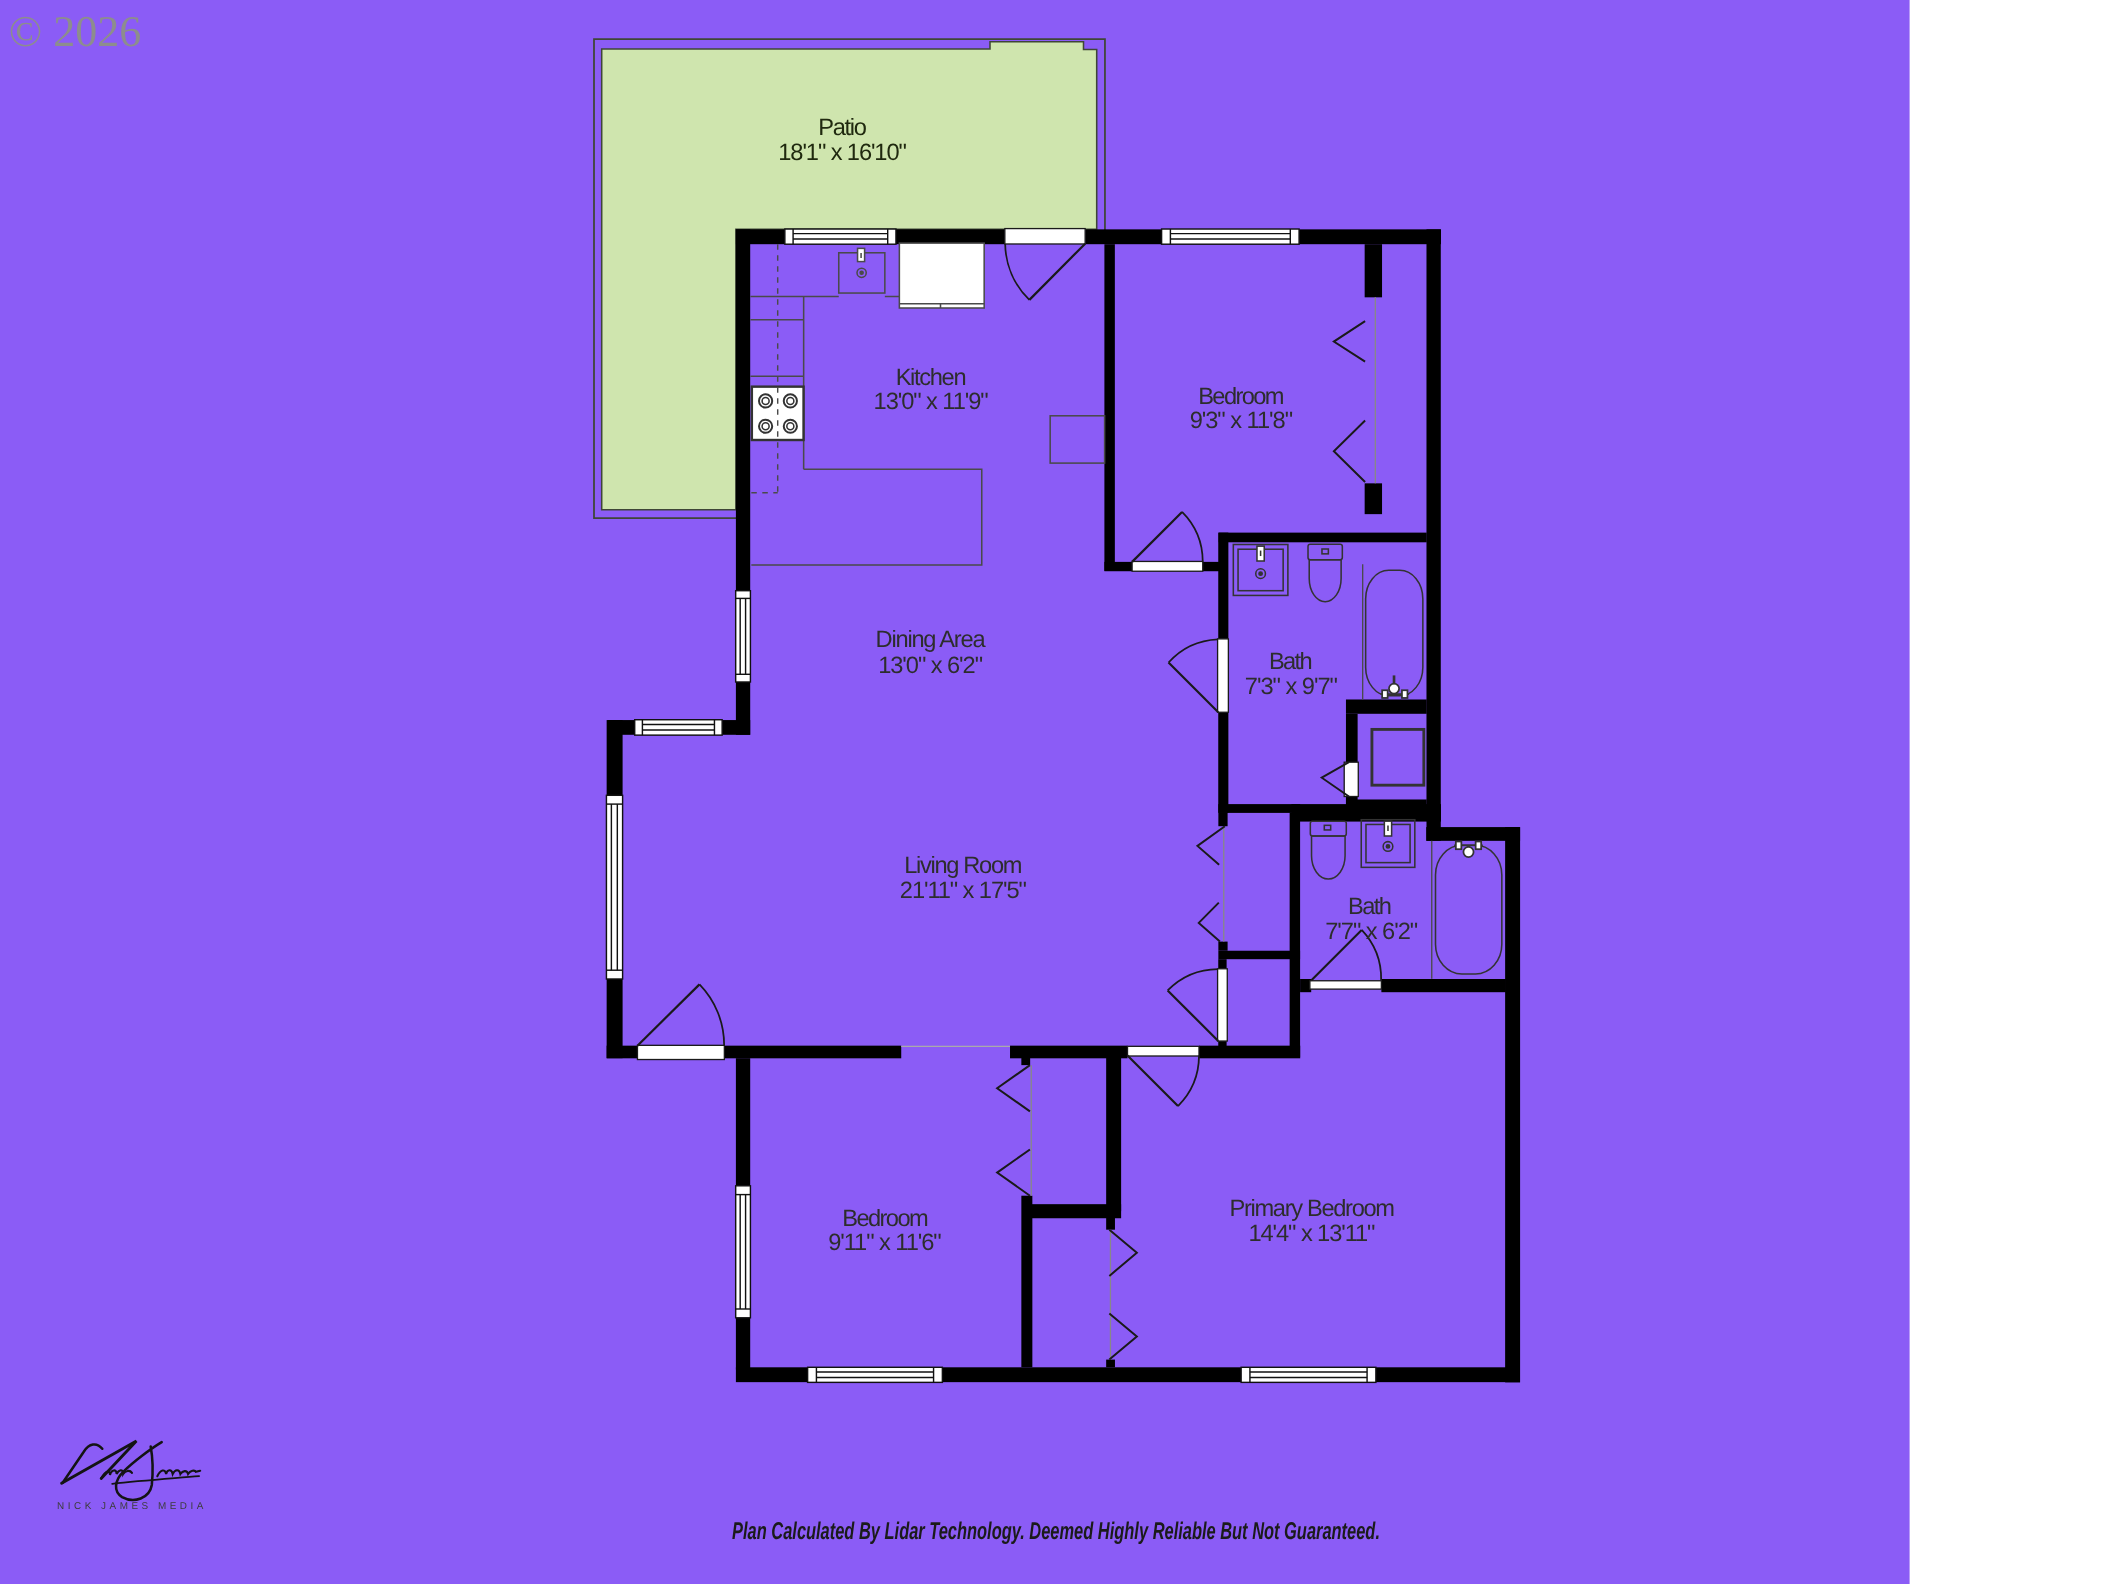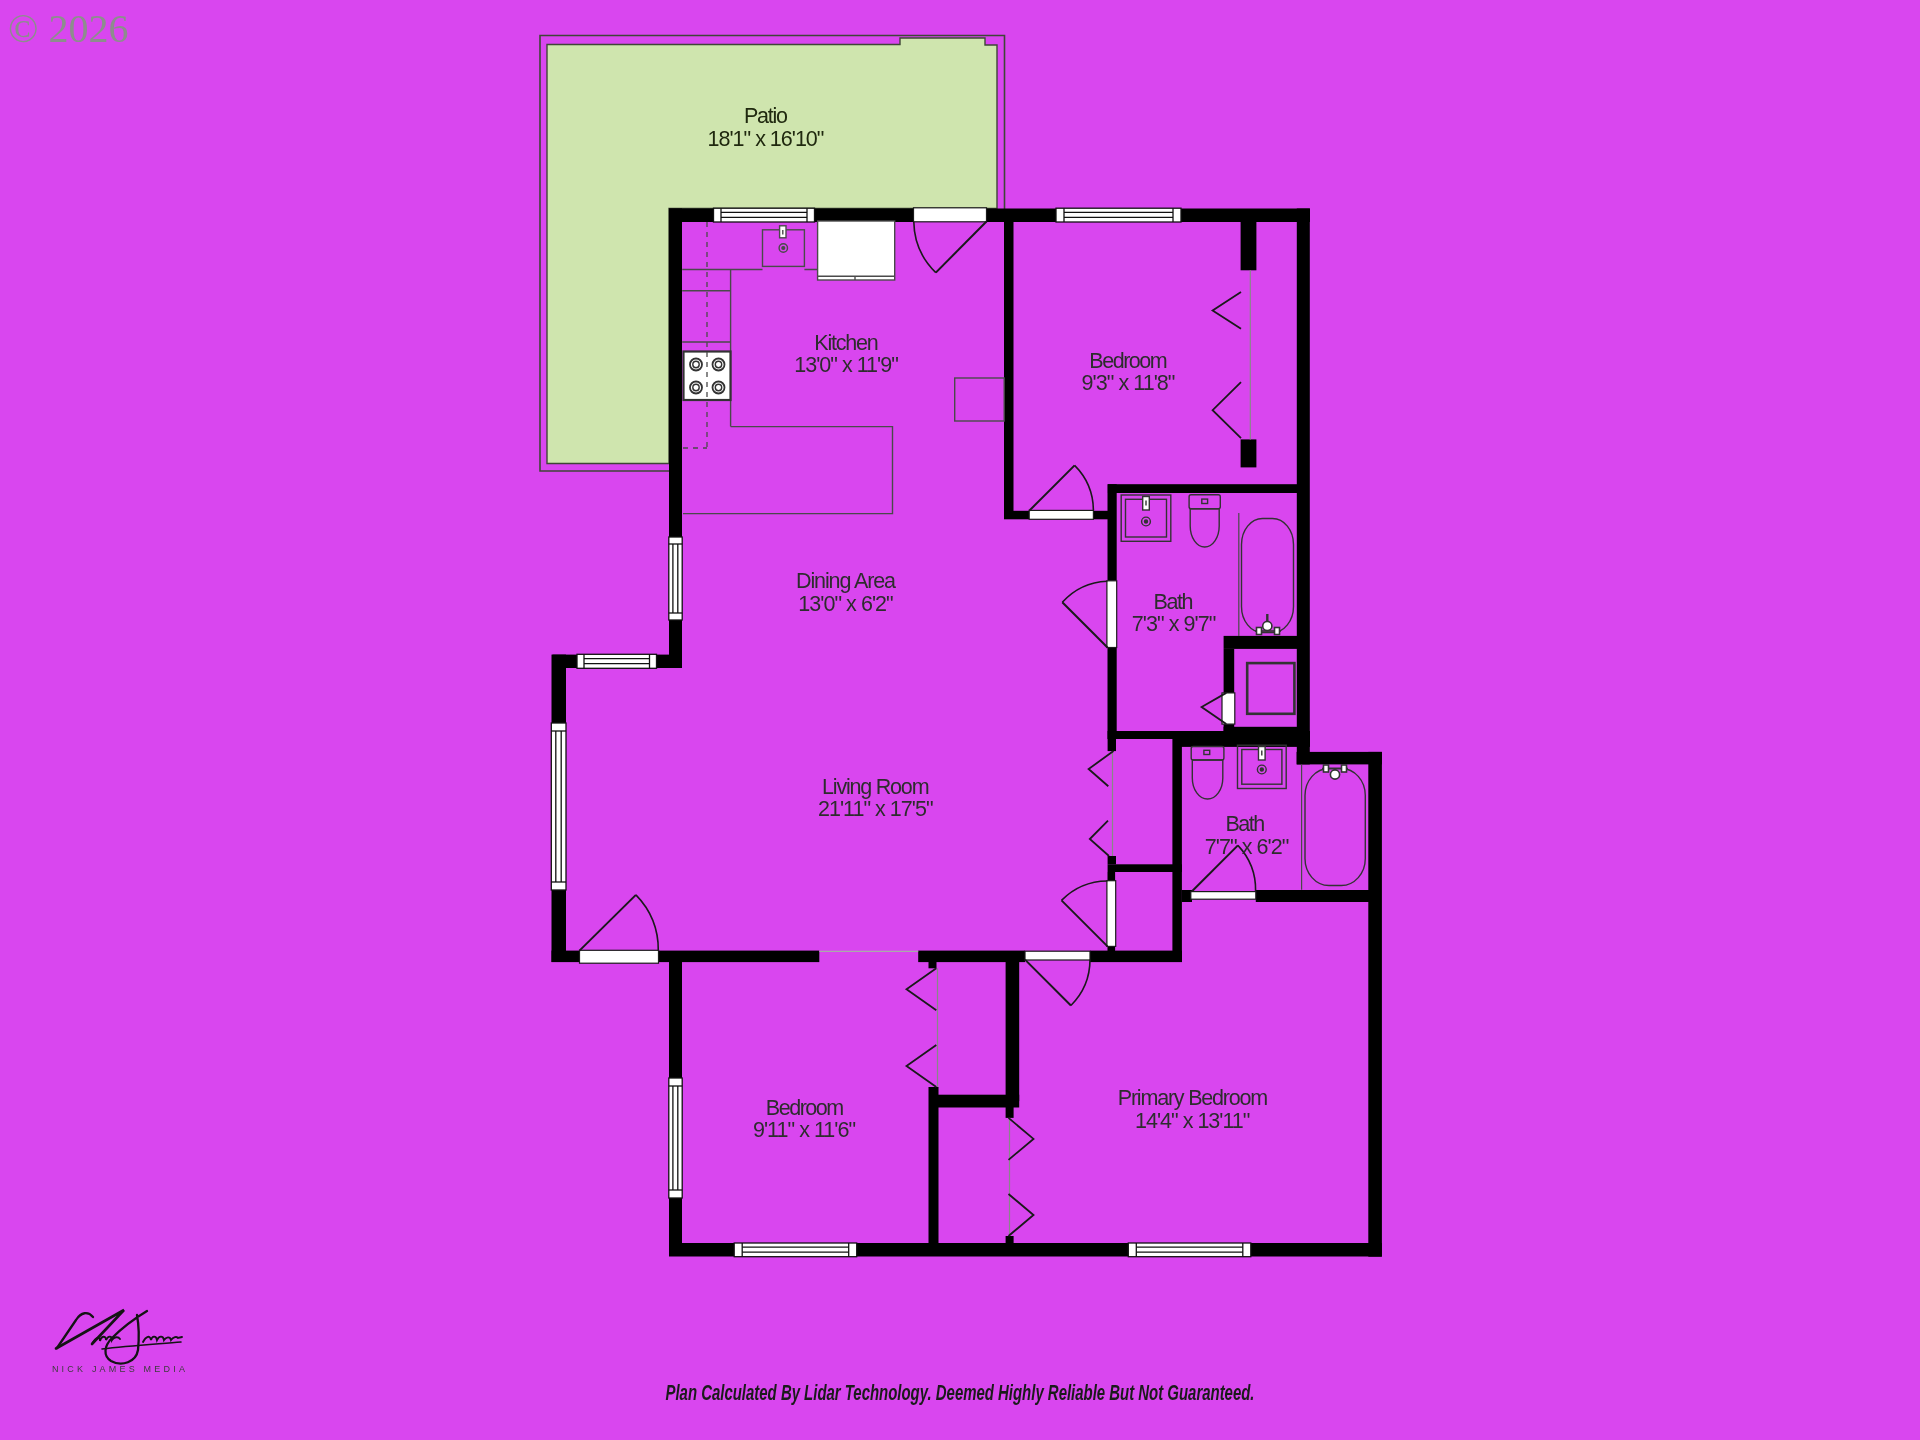--- a/index.html
+++ b/index.html
@@ -1,16 +1,16 @@
 <!DOCTYPE html>
 <html><head>
 <meta charset="utf-8">
 <style>
 html,body{margin:0;padding:0;background:#ffffff;}
-#page{width:1920px;height:1440px;position:relative;background:#d946ef;overflow:hidden;}
+#page{width:1736px;height:1440px;position:relative;background:#8b5cf6;overflow:hidden;}
 svg{will-change:transform;}
 text{font-family:"Liberation Sans",sans-serif;}
 </style>
 </head>
 <body>
 <div id="page">
 <svg width="1920" height="1440" viewBox="0 0 1920 1440">
 
 <text x="8" y="42" style="font-family:'Liberation Serif',serif" font-size="40" fill="#8d8d8d">© 2026</text>
 

